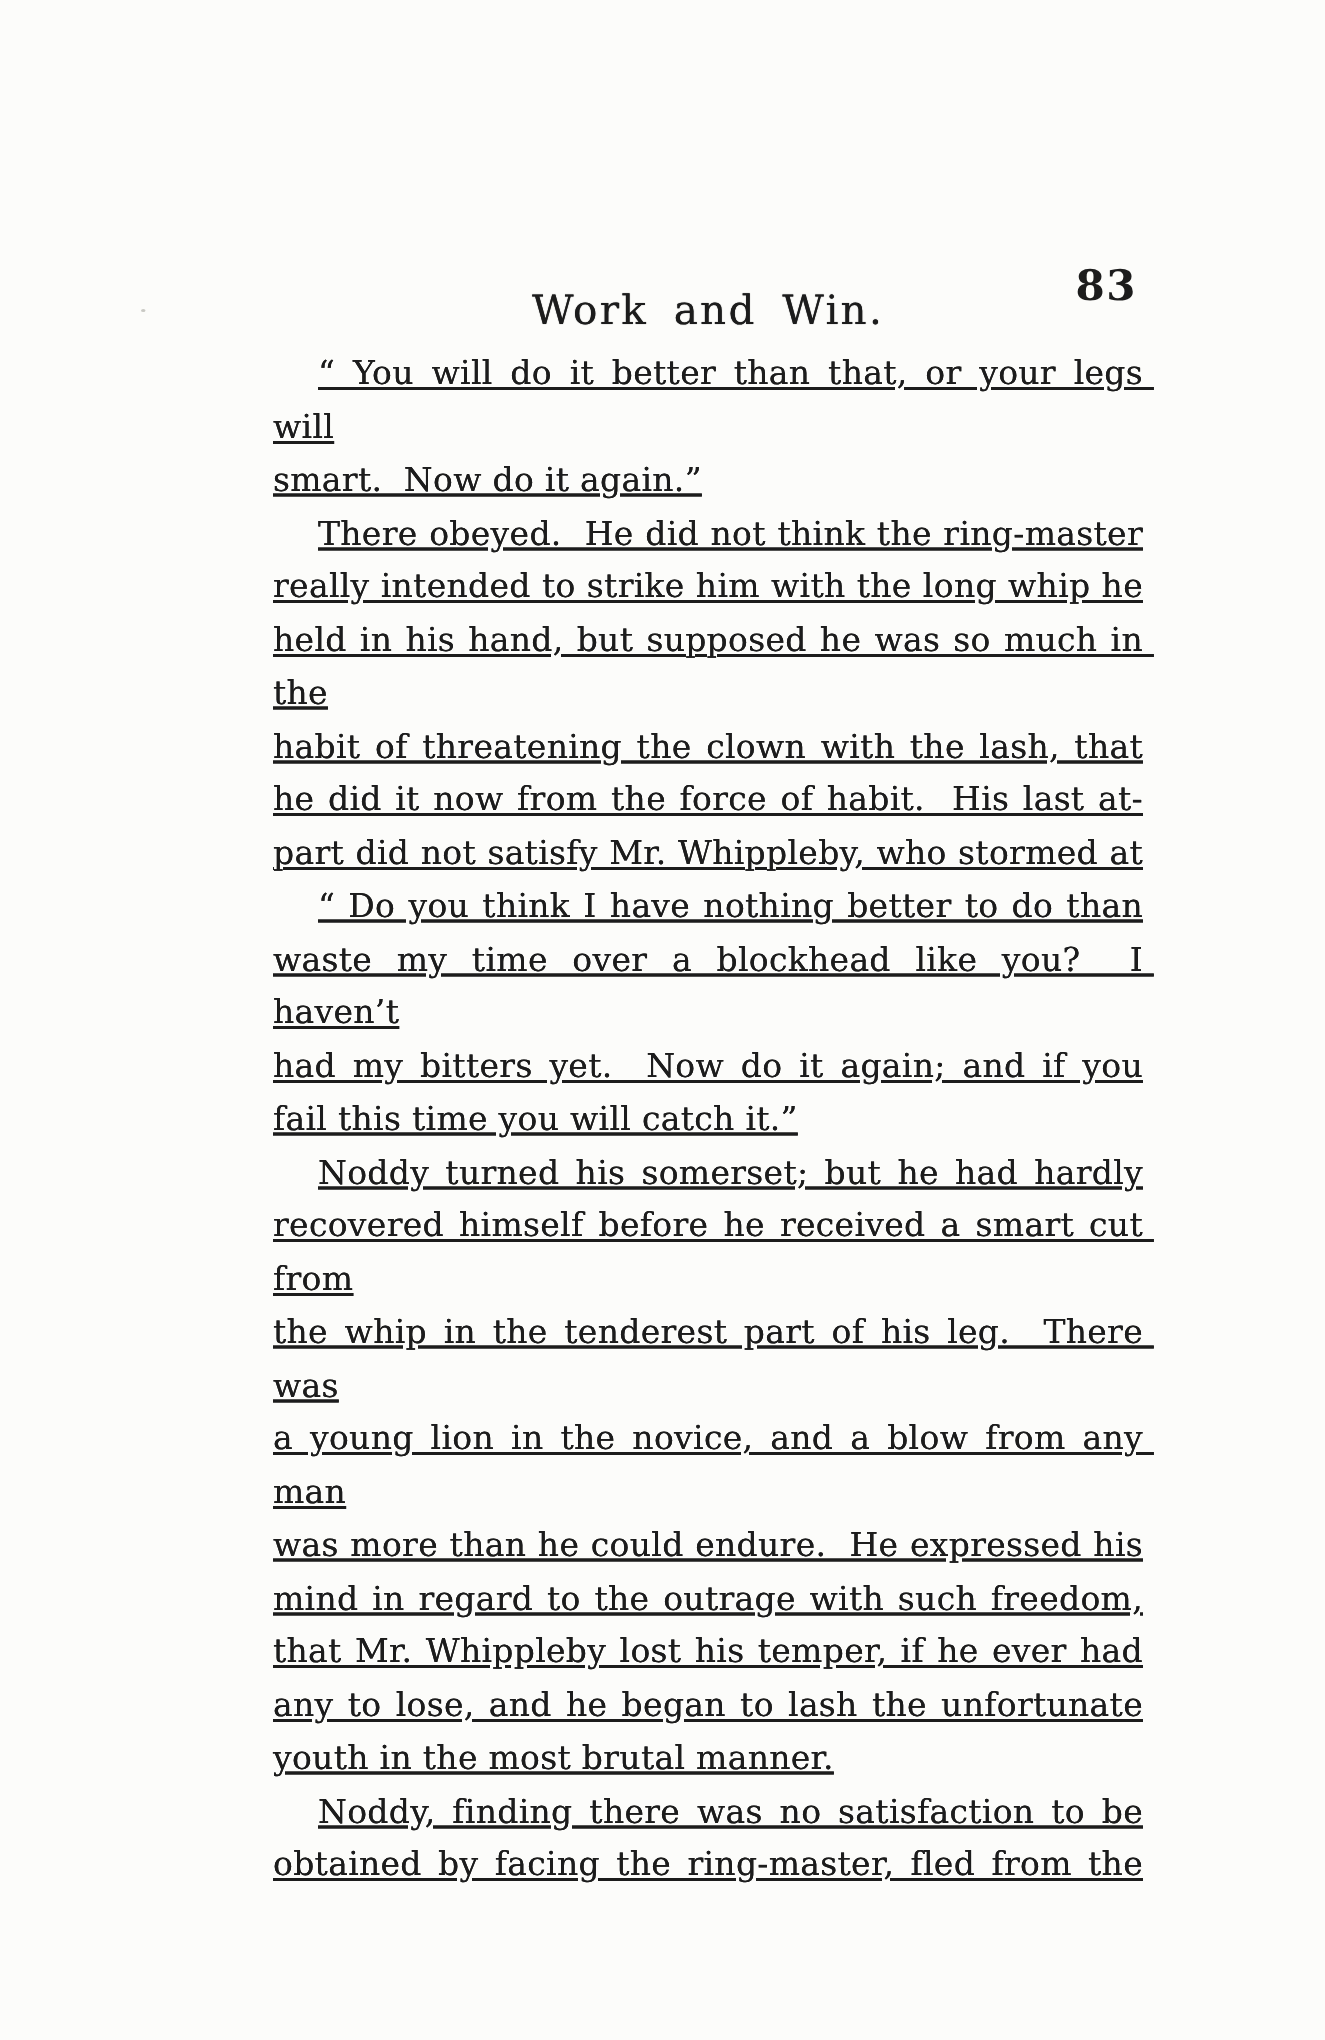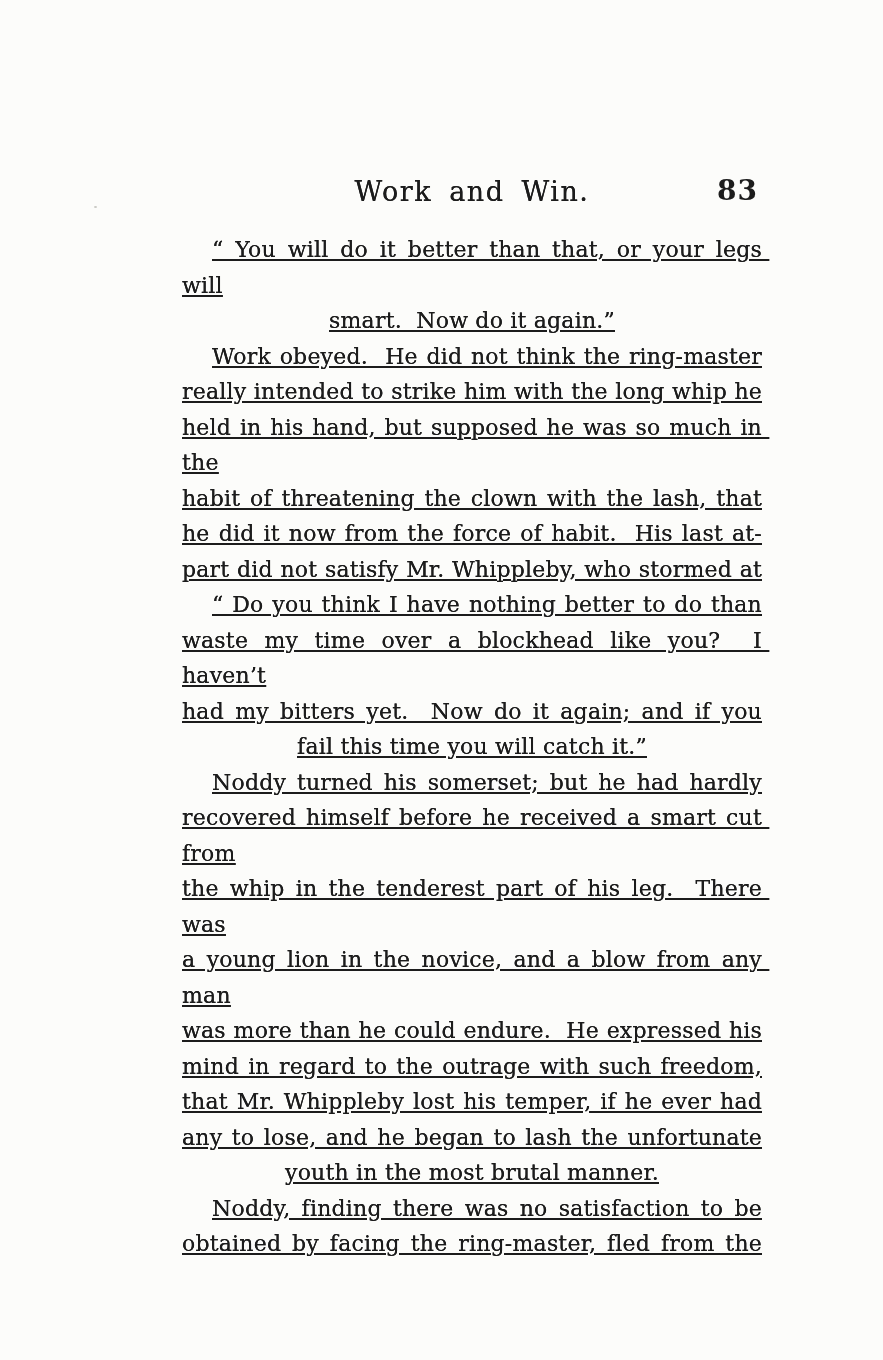--- a/index.html
+++ b/index.html
@@ -25,20 +25,21 @@
   }
   .running-title {
     position: absolute;
     left: 50%;
     transform: translateX(-50%);
     font-size: 27px;
     letter-spacing: 1.5px;
     word-spacing: 7px;
     white-space: nowrap;
     text-shadow: 0 0 0.5px currentColor;
+    margin-top: 16px;
   }
   .page-number {
     position: absolute;
     right: 4px;
     top: -2px;
     font-size: 28px;
     font-weight: 700;
     letter-spacing: 1px;
   }
   .text-block {
@@ -47,21 +48,21 @@
     left: 182px;
     width: 580px;
     font-size: 22px;
     line-height: 35.5px;
     letter-spacing: 0.2px;
     text-shadow: 0 0 0.4px currentColor;
   }
   .paragraph { margin: 0; text-decoration: underline; }
   .line {
     white-space: pre-wrap;
-    text-align: center;
+    text-align: left;
   }
   .line.justified {
     text-align: justify;
     text-align-last: justify;
   }
   .line.indent {
     text-indent: 30px;
   }
   .speck {
     position: absolute;
@@ -81,21 +82,21 @@
   <header class="page-header">
     <span class="running-title">Work and Win.</span>
     <span class="page-number">83</span>
   </header>
   <main class="text-block">
       <div class="paragraph">
         <div class="line indent justified">“ You will do it better than that, or your legs will</div>
         <div class="line">smart.  Now do it again.”</div>
       </div>
       <div class="paragraph">
-        <div class="line indent justified">Work obeyed.  He did not think the ring-master</div>
+        <div class="line indent justified">There obeyed.  He did not think the ring-master</div>
         <div class="line justified">really intended to strike him with the long whip he</div>
         <div class="line justified">held in his hand, but supposed he was so much in the</div>
         <div class="line justified">habit of threatening the clown with the lash, that</div>
         <div class="line justified">he did it now from the force of habit.  His last at-</div>
         <div class="line justified">part did not satisfy Mr. Whippleby, who stormed at</div>
       </div>
       <div class="paragraph">
         <div class="line indent justified">“ Do you think I have nothing better to do than</div>
         <div class="line justified">waste my time over a blockhead like you?  I haven’t</div>
         <div class="line justified">had my bitters yet.  Now do it again; and if you</div>

